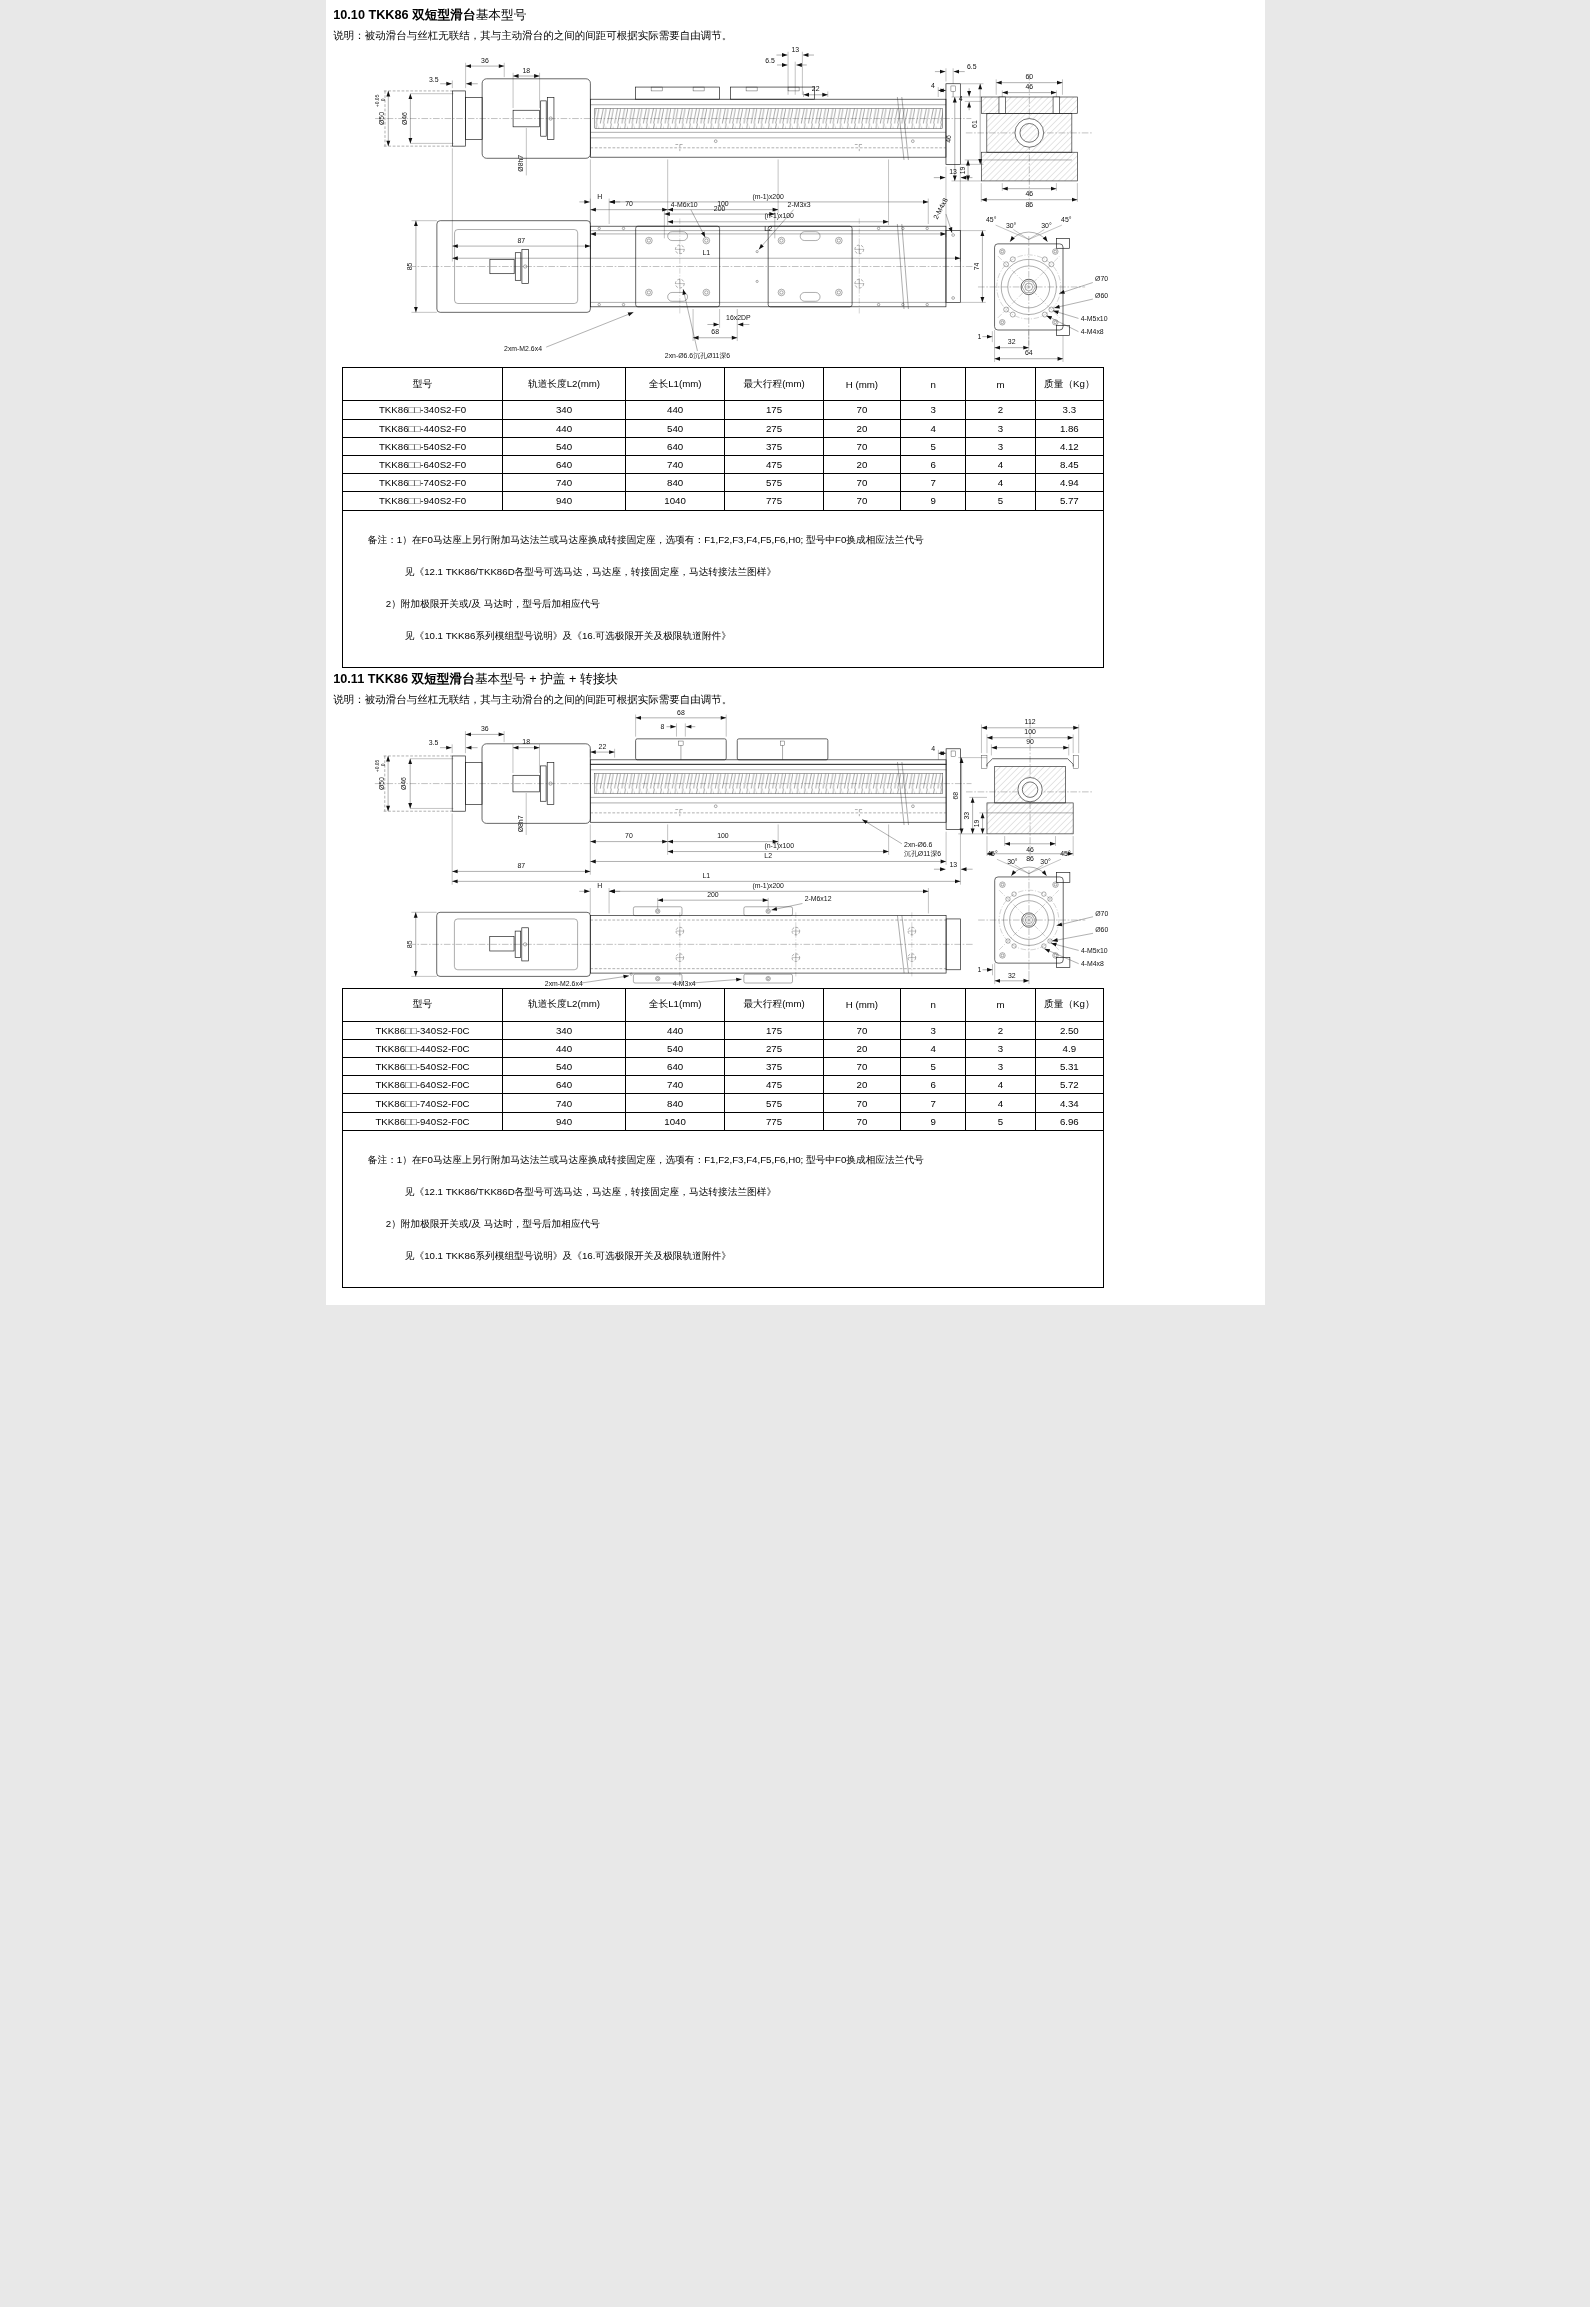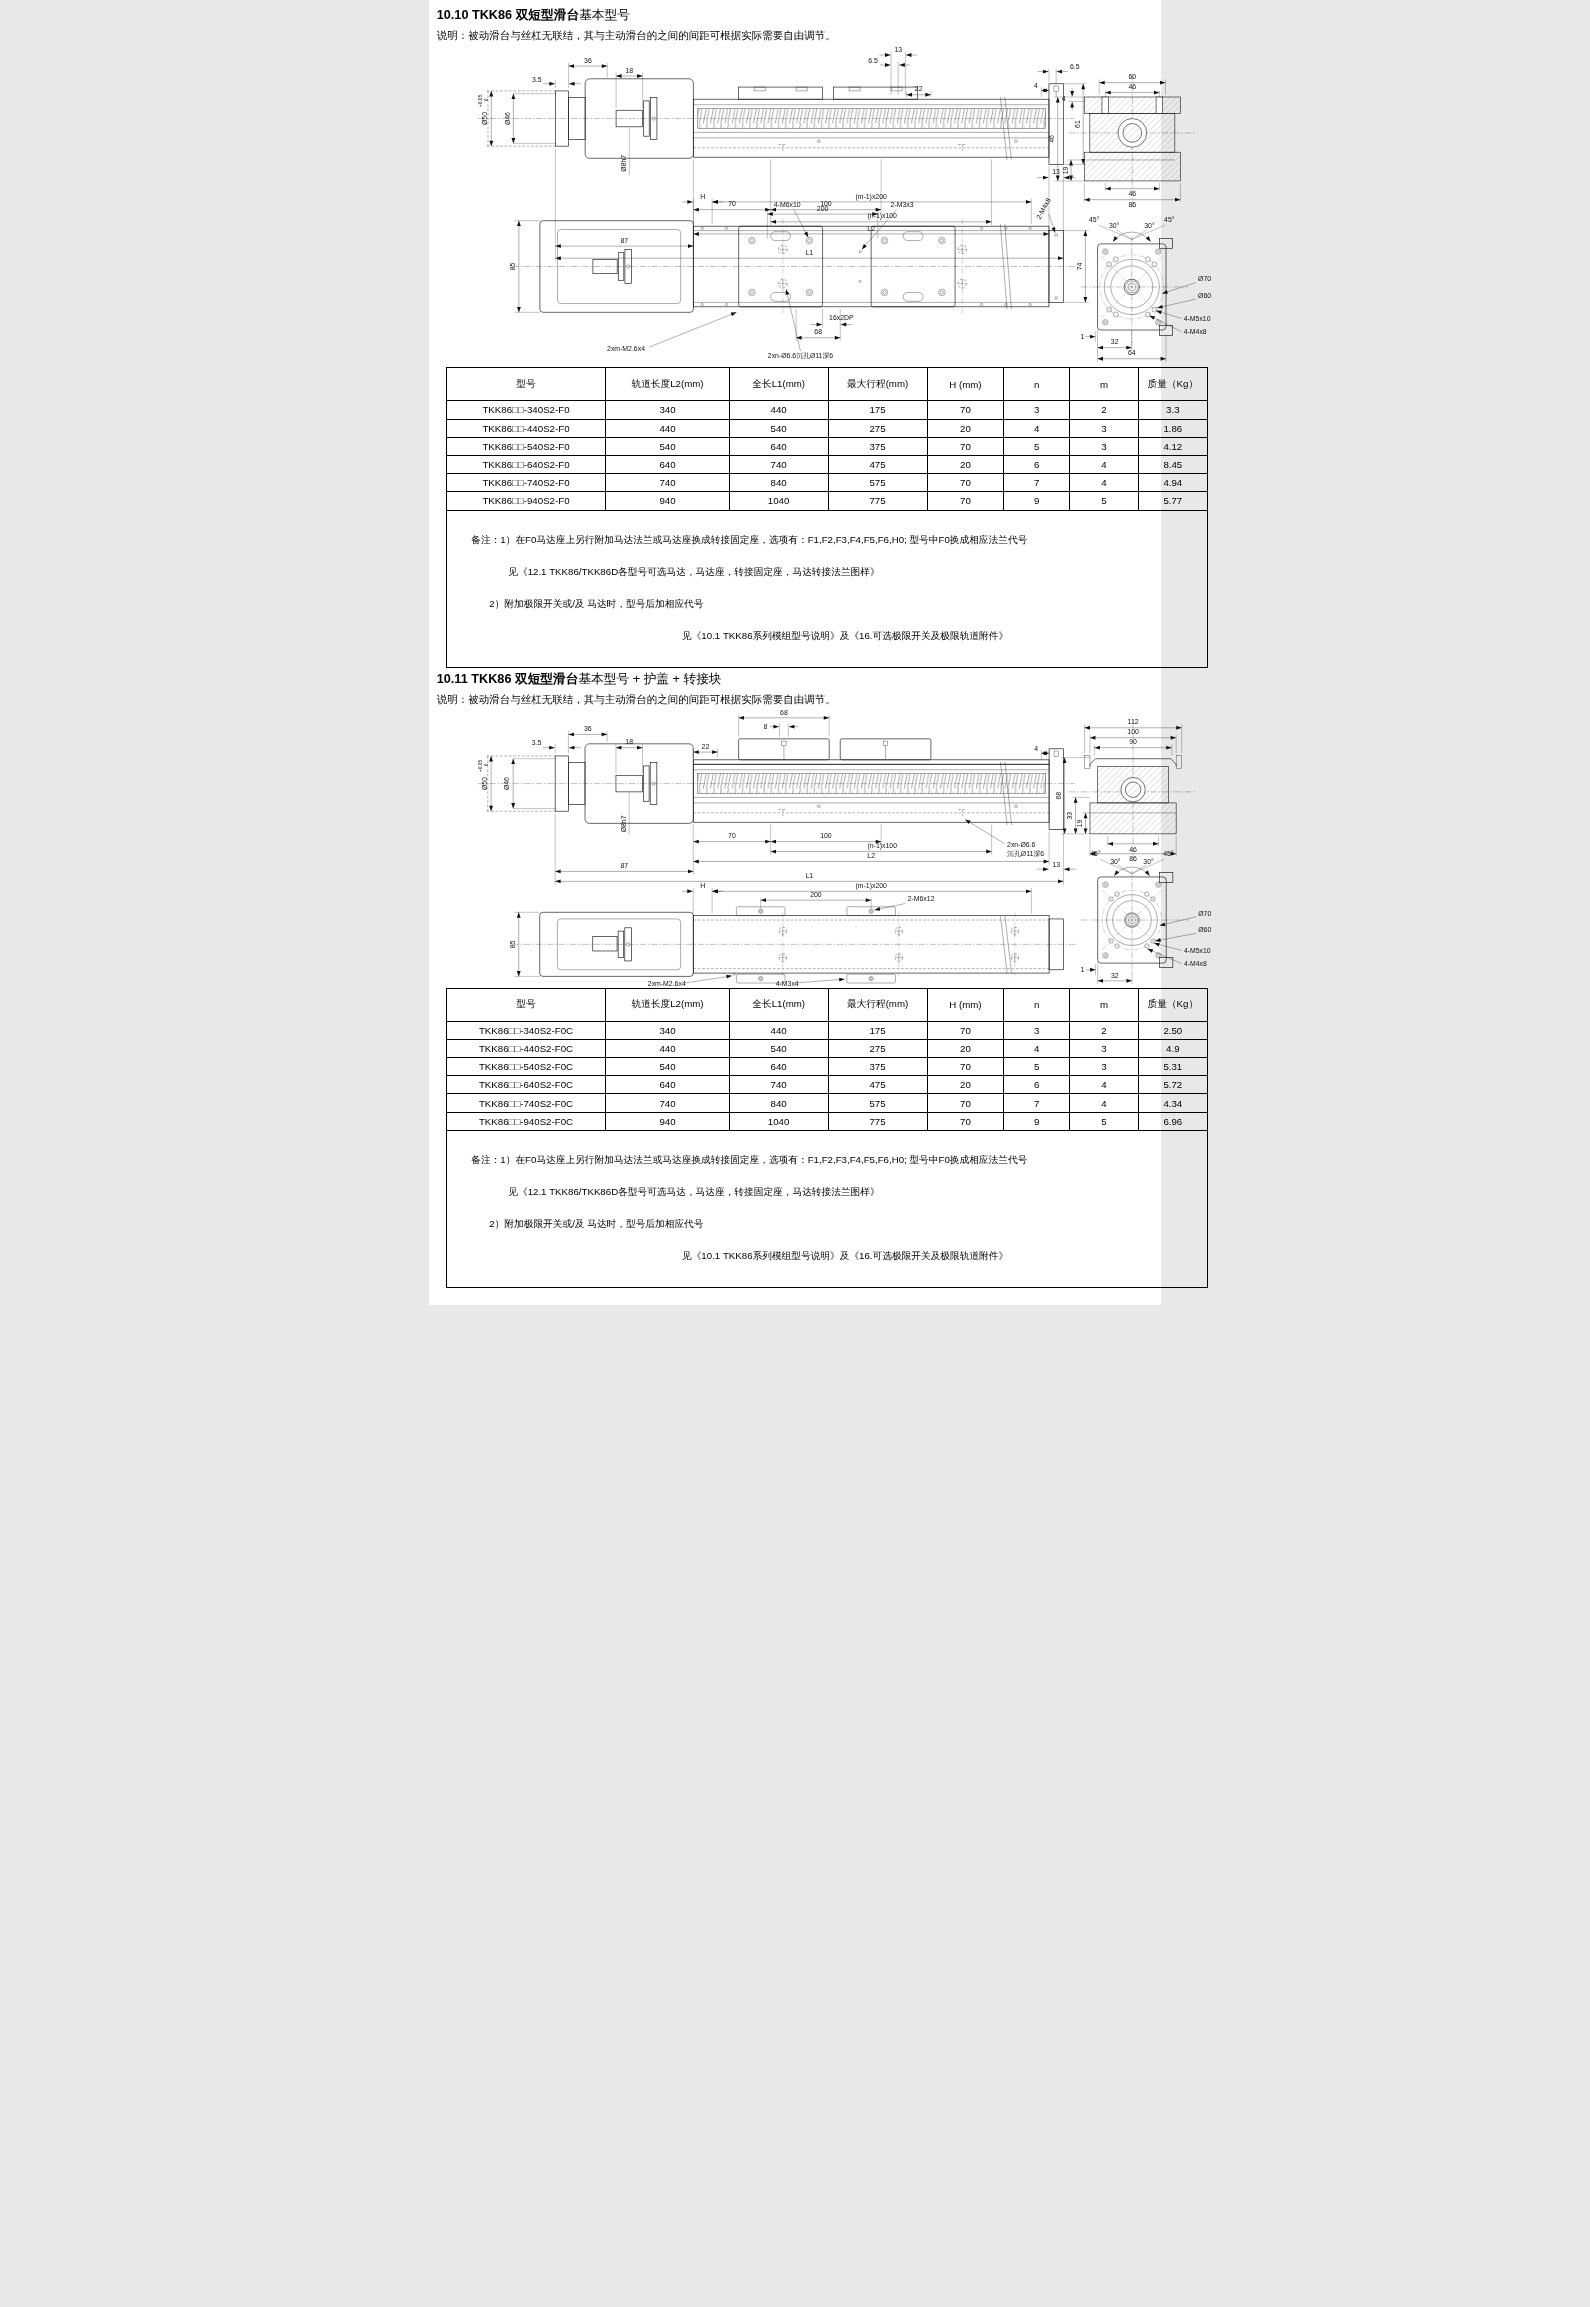--- a/index.html
+++ b/index.html
@@ -1,29 +1,29 @@
 <!DOCTYPE html>
 <html style="font-size:8.8px"><head>
 <meta charset="utf-8">
 <style>
   html,body{margin:0;padding:0;background:#e8e8e8;}
-  .page{width:732px;margin:0 auto;background:#fff;font-family:"Liberation Sans",sans-serif;color:#000;padding:3.3px 0 16.6px;}
+  .page{width:939px;margin:0 auto;background:#fff;font-family:"Liberation Sans",sans-serif;color:#000;padding:3.3px 0 16.6px;}
   h2.sec{font-size:12.7px;font-weight:bold;margin:3.3px 0 5.5px 7.7px;}
   h2.sec .hn{font-weight:normal;}
   p.desc{font-size:10.5px;margin:0 0 1.1px 7.7px;}
   svg.draw{display:block;}
   table.spec{border-collapse:collapse;width:762px;margin:0 0 0 16.6px;table-layout:fixed;font-size:9.7px;}
   .spec th,.spec td{border-left:0.6px solid #000;border-right:0.6px solid #000;border-top:1.4px solid #000;border-bottom:1.4px solid #000;padding:1.1px 2.2px;text-align:center;overflow:hidden;}
   .spec th{font-weight:normal;height:30px;text-align:center;}
   .spec td{height:15px;}
   .notes{width:762px;margin:0 0 0 16.6px;box-sizing:border-box;border:1.4px solid #000;border-top:none;padding:4.4px 7.7px 6.6px;font-size:9.7px;line-height:1.55;}
   .notes p{margin:17px;}
   .notes .n2{margin-left:54px;}
   .notes .n3{margin-left:35px;}
-  .notes .n4{margin-left:54px;text-align:center;}
+  .notes .n4{margin-left:54px;}
   .sp2{margin-top:16.6px;}
   
   .ol{fill:none;stroke:#1a1a1a;stroke-width:1.2;}
   .olf{stroke:#1a1a1a;stroke-width:1.1;}
   .o2{fill:none;stroke:#2a2a2a;stroke-width:0.7;}
   .wh{fill:#fff;stroke:#1a1a1a;stroke-width:1.1;}
   .cl{stroke:#444;stroke-width:0.6;stroke-dasharray:12 3 3 3;fill:none;}
   .c2{stroke:#666;stroke-width:0.5;stroke-dasharray:10 3 2 3;fill:none;}
   .hd{stroke:#333;stroke-width:0.7;stroke-dasharray:5 3;fill:none;}
   .dm{stroke:#222;stroke-width:0.65;fill:none;}

